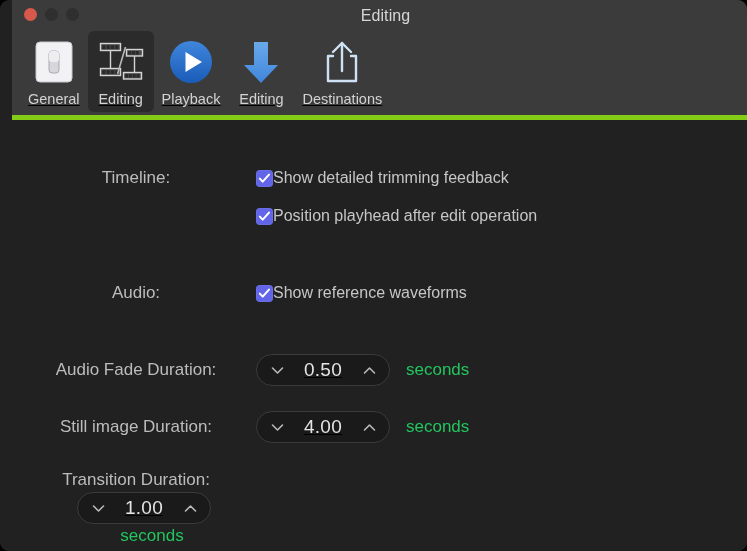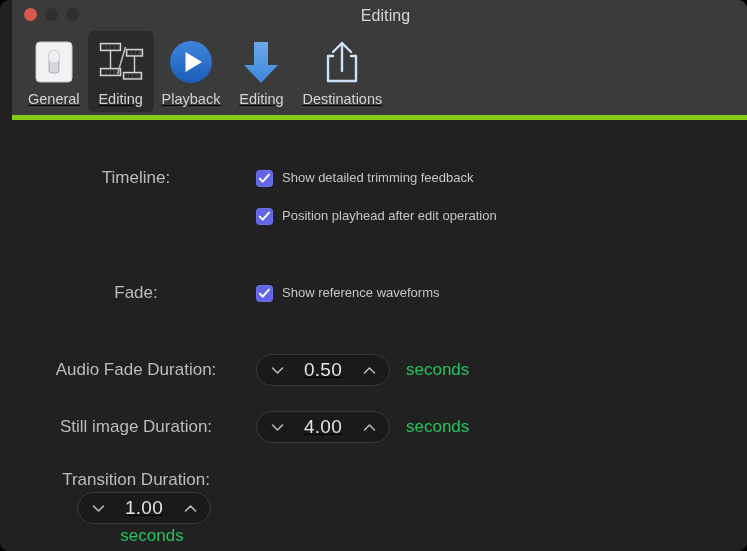--- a/index.html
+++ b/index.html
@@ -143,22 +143,21 @@
     position: relative;
     flex: 0 0 auto;
     box-shadow: inset 0 0 0 0.5px rgba(255,255,255,0.12);
   }
   .checkbox svg {
     position: absolute;
     left: 2px;
     top: 2px;
   }
   .check-label {
-    margin-left: 9px;
-    font-size: 13px;
+    font-size: 16px;
     color: #c6c6c6;
     white-space: nowrap;
     line-height: 24px;
   }
 
   
   .stepper {
     width: 134px;
     height: 32px;
     background: #1a1a1a;
@@ -337,21 +336,21 @@
         <span class="checkbox">
           <svg width="13" height="13" viewBox="0 0 13 13">
             <path d="M1.8 6.6 L4.7 9.6 L11 2.6" fill="none" stroke="#ffffff" stroke-width="2" stroke-linecap="round" stroke-linejoin="round"></path>
           </svg>
         </span>
         <span class="check-label">Position playhead after edit operation</span>
       </span>
     </div>
 
     <div class="form-row" style="left:32px; top:161px;">
-      <span class="row-label">Fade:</span>
+      <span class="row-label">Audio:</span>
       <span class="check-wrap">
         <span class="checkbox">
           <svg width="13" height="13" viewBox="0 0 13 13">
             <path d="M1.8 6.6 L4.7 9.6 L11 2.6" fill="none" stroke="#ffffff" stroke-width="2" stroke-linecap="round" stroke-linejoin="round"></path>
           </svg>
         </span>
         <span class="check-label">Show reference waveforms</span>
       </span>
     </div>
 

